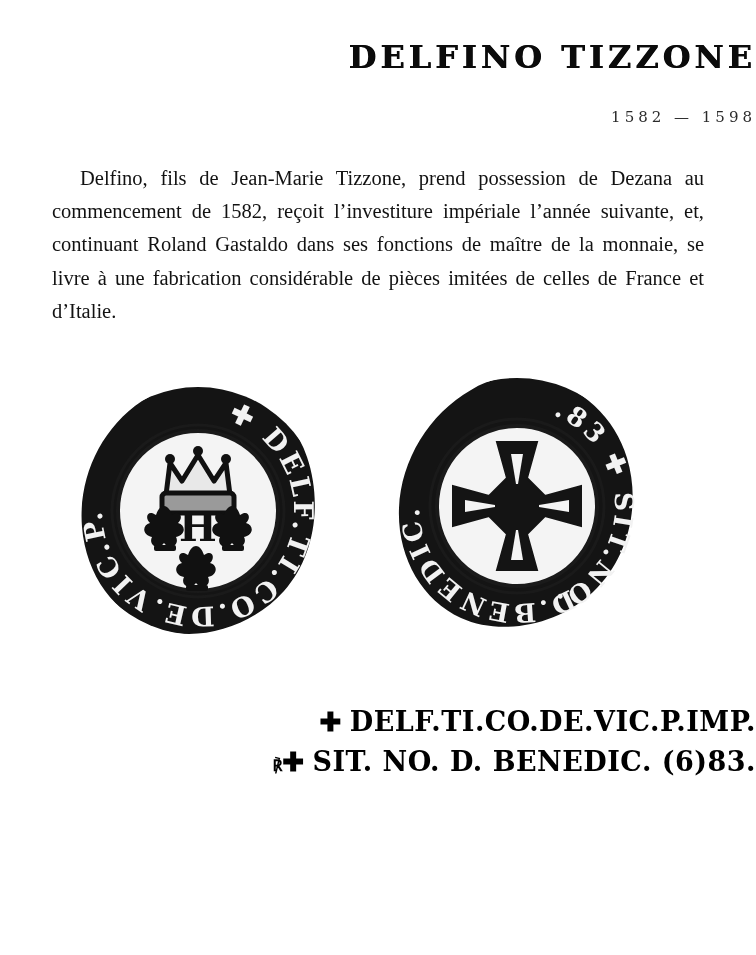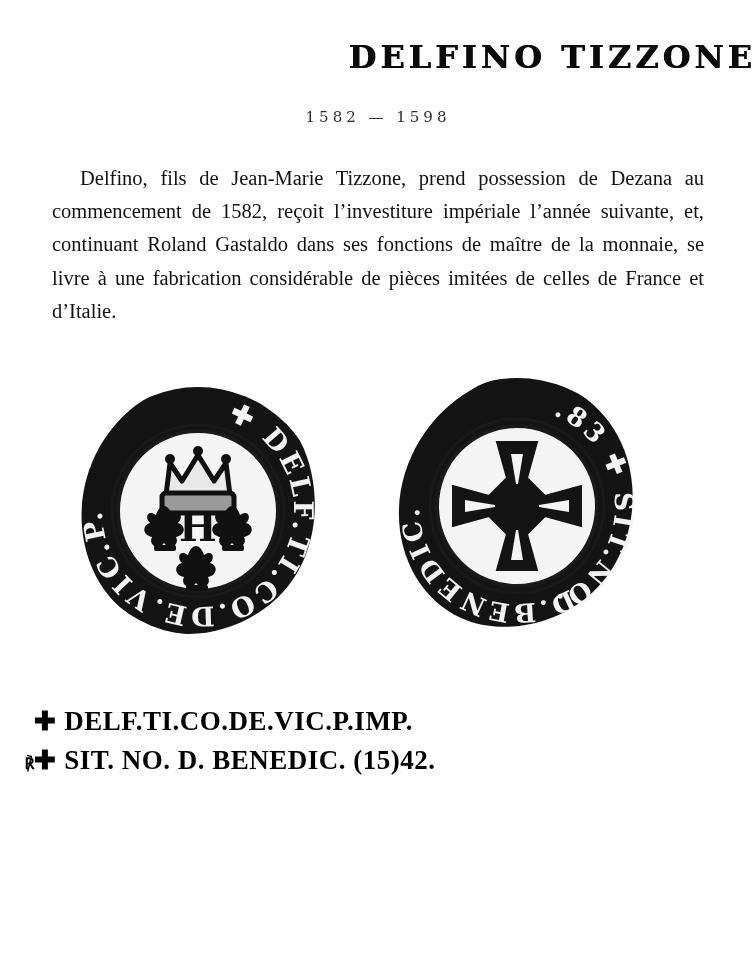--- a/index.html
+++ b/index.html
@@ -25,21 +25,21 @@
     text-align: right;
     font-family: "DejaVu Serif", serif;
     font-weight: bold;
     font-size: 32px;
     letter-spacing: 4px;
     margin: 38px 0 0 0;
     color: #0b0b0b;
     text-shadow: 0.5px 0 0 #000;
   }
   .daterange {
-    text-align: center;
+    text-align: right;
     font-family: "DejaVu Serif", serif;
     font-size: 15px;
     letter-spacing: 4px;
     margin: 32px 0 0 0;
     color: #2a2a2a;
   }
   .body-text {
     margin: 36px 52px 0 52px;
     font-size: 20.5px;
     line-height: 1.62;
@@ -78,23 +78,22 @@
     letter-spacing: 0.5px;
     line-height: 1.45;
     white-space: nowrap;
   }
   .legend-line .cross {
     font-size: 26px;
     padding-right: 8px;
   }
   .legend-row {
     display: flex;
-    justify-content: flex-start;
+    justify-content: flex-end;
     align-items: baseline;
-    font-family: Liberation Serif, serif;
   }
   .legend-row .gutter {
     width: 34px;
     text-align: right;
     display: inline-block;
   }
 </style>
 </head>
 <body>
 
@@ -212,18 +211,18 @@
   <div class="legend">
     <div class="legend-row">
       <span class="gutter"></span>
       <span class="legend-line">
         <span class="cross">✚</span><span>DELF.TI.CO.DE.VIC.P.IMP.</span>
       </span>
     </div>
     <div class="legend-row">
       <span class="gutter">℟</span>
       <span class="legend-line">
-        <span class="cross">✚</span><span>SIT. NO. D. BENEDIC.  (15)42.</span>
+        <span class="cross">✚</span><span>SIT. NO. D. BENEDIC.  (6)83.</span>
       </span>
     </div>
   </div>
 
 </div>
 
 </body></html>

